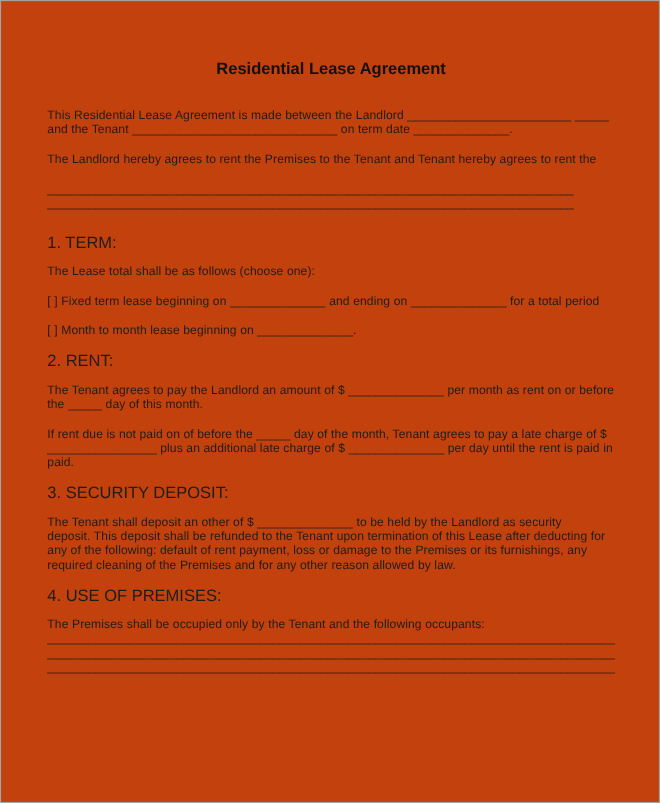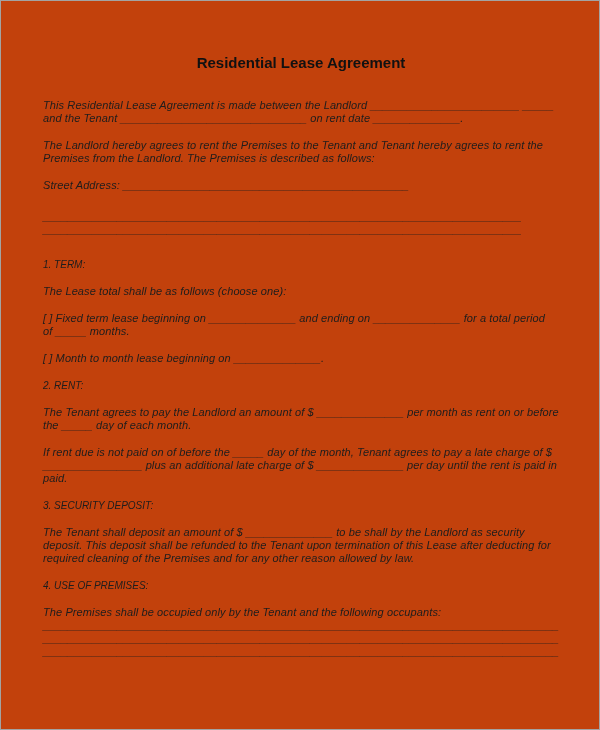--- a/index.html
+++ b/index.html
@@ -17,98 +17,94 @@
     padding: 53px 40px 0 42px;
   }
   .doc-title {
     font-size: 15px;
     line-height: 17px;
     font-weight: bold;
     text-align: center;
     margin: 0 0 28px 0;
     color: #111111;
   }
-  .para { margin: 0 0 14px 0; font-style: italic; }
+  .para { margin: 0 0 14px 0; }
   .para.mb18 { margin-bottom: 18px; }
   .para.mb22 { margin-bottom: 22px; }
   .para.last { margin-bottom: 10px; }
   .line {
     font-size: 11px;
     line-height: 13px;
     white-space: pre;
     letter-spacing: 0.1px;
   }
-  .heading { font-size: 10px; line-height: 13px; white-space: pre; }
+  .heading { font-size: 15px; line-height: 13px; white-space: pre; }
 </style>
 </head>
 <body>
 
 <div class="page-frame">
   <div class="page-content">
 
     <div class="doc-title">Residential Lease Agreement</div>
 
     <div class="para">
       <div class="line">This Residential Lease Agreement is made between the Landlord ________________________ _____</div>
-      <div class="line">and the Tenant ______________________________ on rent date ______________.</div>
+      <div class="line">and the Tenant ______________________________ on term date ______________.</div>
     </div>
 
     <div class="para">
       <div class="line">The Landlord hereby agrees to rent the Premises to the Tenant and Tenant hereby agrees to rent the</div>
-      <div class="line">Premises from the Landlord. The Premises is described as follows:</div>
     </div>
 
-    <div class="para mb18">
-      <div class="line">Street Address: ______________________________________________</div>
-    </div>
 
     <div class="para mb22">
       <div class="line">_____________________________________________________________________________</div>
       <div class="line">_____________________________________________________________________________</div>
     </div>
 
     <div class="para">
       <div class="heading">1. TERM:</div>
     </div>
 
     <div class="para">
       <div class="line">The Lease total shall be as follows (choose one):</div>
     </div>
 
     <div class="para">
       <div class="line">[ ] Fixed term lease beginning on ______________ and ending on ______________ for a total period</div>
-      <div class="line">of _____ months.</div>
     </div>
 
     <div class="para">
       <div class="line">[ ] Month to month lease beginning on ______________.</div>
     </div>
 
     <div class="para">
       <div class="heading">2. RENT:</div>
     </div>
 
     <div class="para">
       <div class="line">The Tenant agrees to pay the Landlord an amount of $ ______________ per month as rent on or before</div>
-      <div class="line">the _____ day of each month.</div>
+      <div class="line">the _____ day of this month.</div>
     </div>
 
     <div class="para">
       <div class="line">If rent due is not paid on of before the _____ day of the month, Tenant agrees to pay a late charge of $</div>
       <div class="line">________________ plus an additional late charge of $ ______________ per day until the rent is paid in</div>
       <div class="line">paid.</div>
     </div>
 
     <div class="para">
       <div class="heading">3. SECURITY DEPOSIT:</div>
     </div>
 
     <div class="para">
-      <div class="line">The Tenant shall deposit an amount of $ ______________ to be shall by the Landlord as security</div>
+      <div class="line">The Tenant shall deposit an other of $ ______________ to be held by the Landlord as security</div>
       <div class="line">deposit. This deposit shall be refunded to the Tenant upon termination of this Lease after deducting for</div>
+      <div class="line">any of the following: default of rent payment, loss or damage to the Premises or its furnishings, any</div>
       <div class="line">required cleaning of the Premises and for any other reason allowed by law.</div>
     </div>
 
     <div class="para">
       <div class="heading">4. USE OF PREMISES:</div>
     </div>
 
     <div class="para last">
       <div class="line">The Premises shall be occupied only by the Tenant and the following occupants:</div>
       <div class="line">___________________________________________________________________________________</div>

